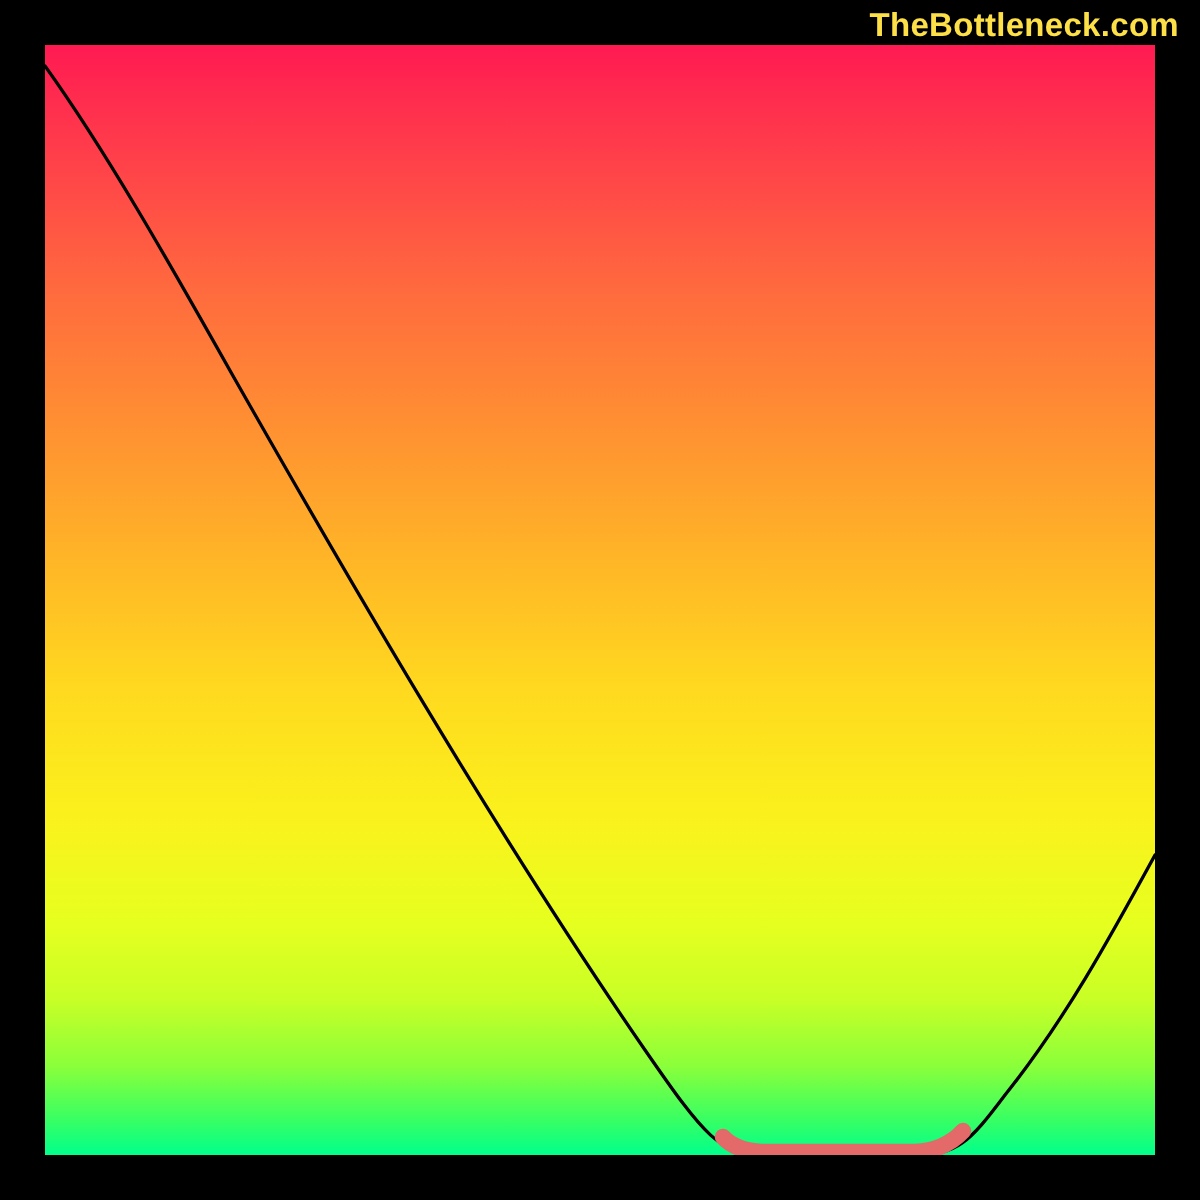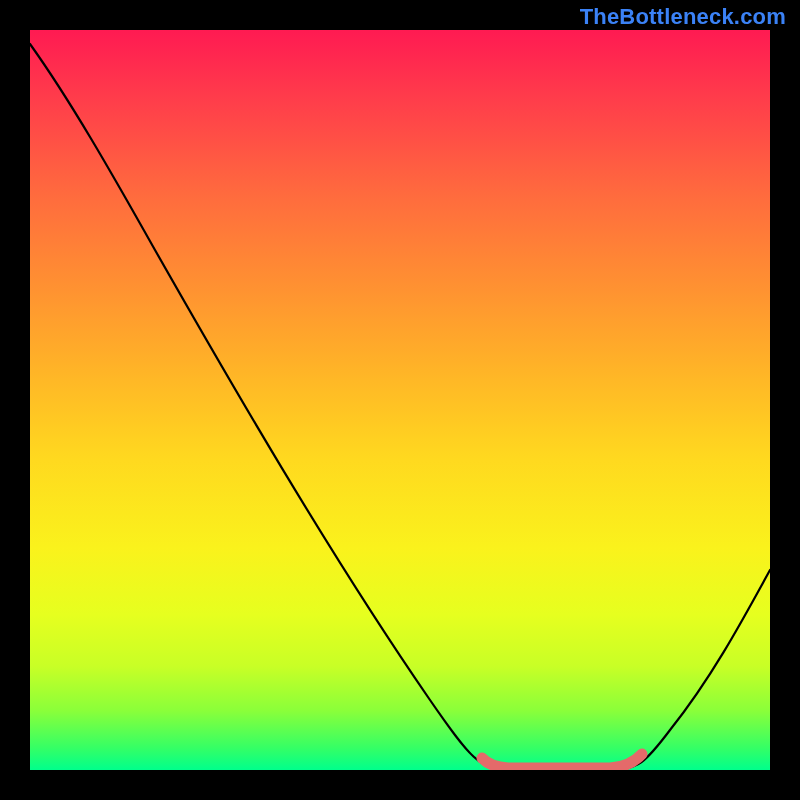--- a/index.html
+++ b/index.html
@@ -5,21 +5,21 @@
   * { margin: 0; padding: 0; box-sizing: border-box; }
   html, body { width: 800px; height: 800px; background: #000; overflow: hidden; }
   .wrap { position: relative; width: 800px; height: 800px; background: #000; }
   .watermark {
     position: absolute;
     top: 4px;
     right: 14px;
     font-family: Arial, Helvetica, sans-serif;
     font-size: 22px;
     font-weight: 600;
-    color: #3b82f6;
+    color: #fde047;
     letter-spacing: 0.2px;
   }
   .plot { position: absolute; left: 30px; top: 30px; width: 740px; height: 740px; }
   .gradient {
     position: absolute; inset: 0;
     background: linear-gradient(to bottom,
       #ff1a52 0%,
       #ff3f4a 10%,
       #ff6a3e 22%,
       #ff8f32 34%,

